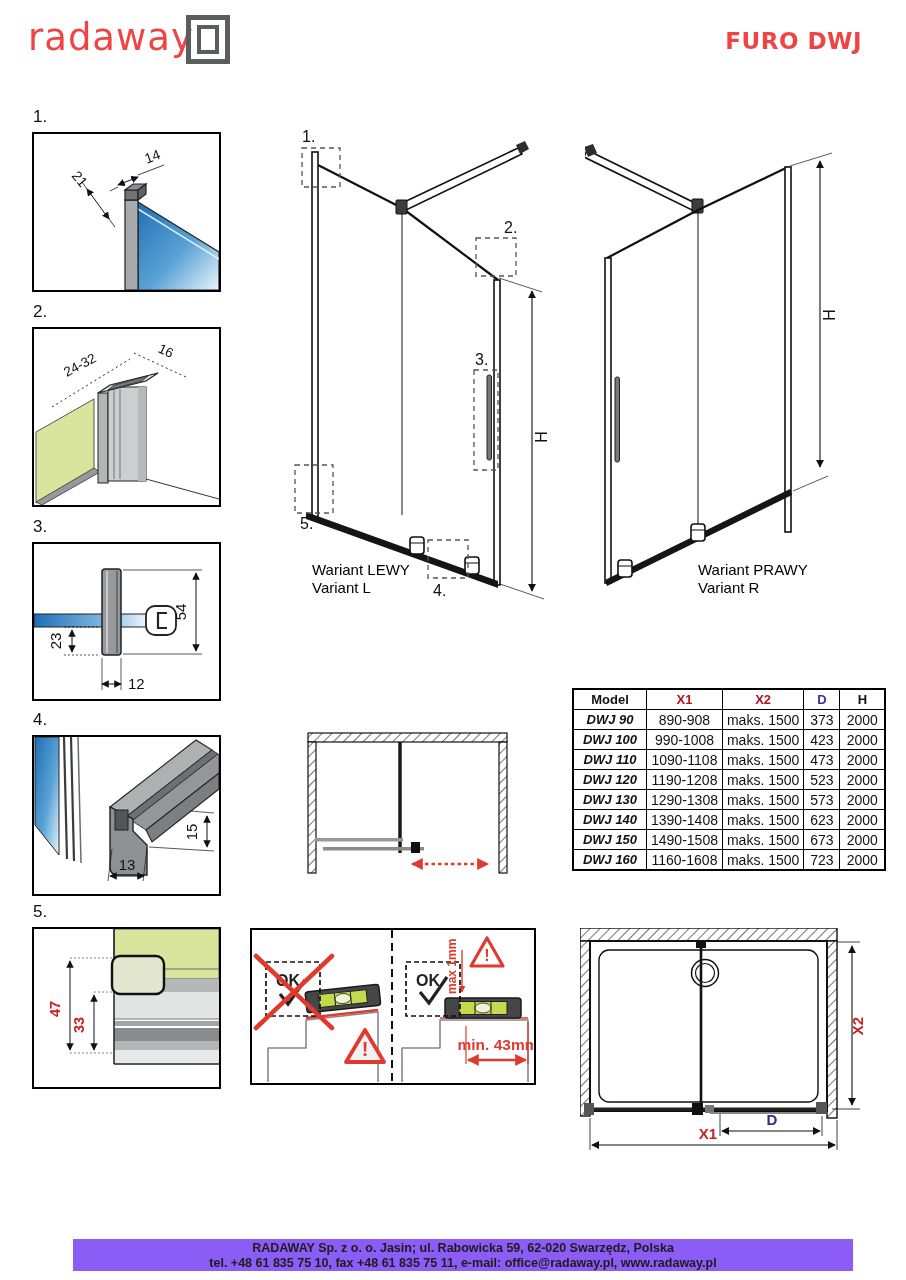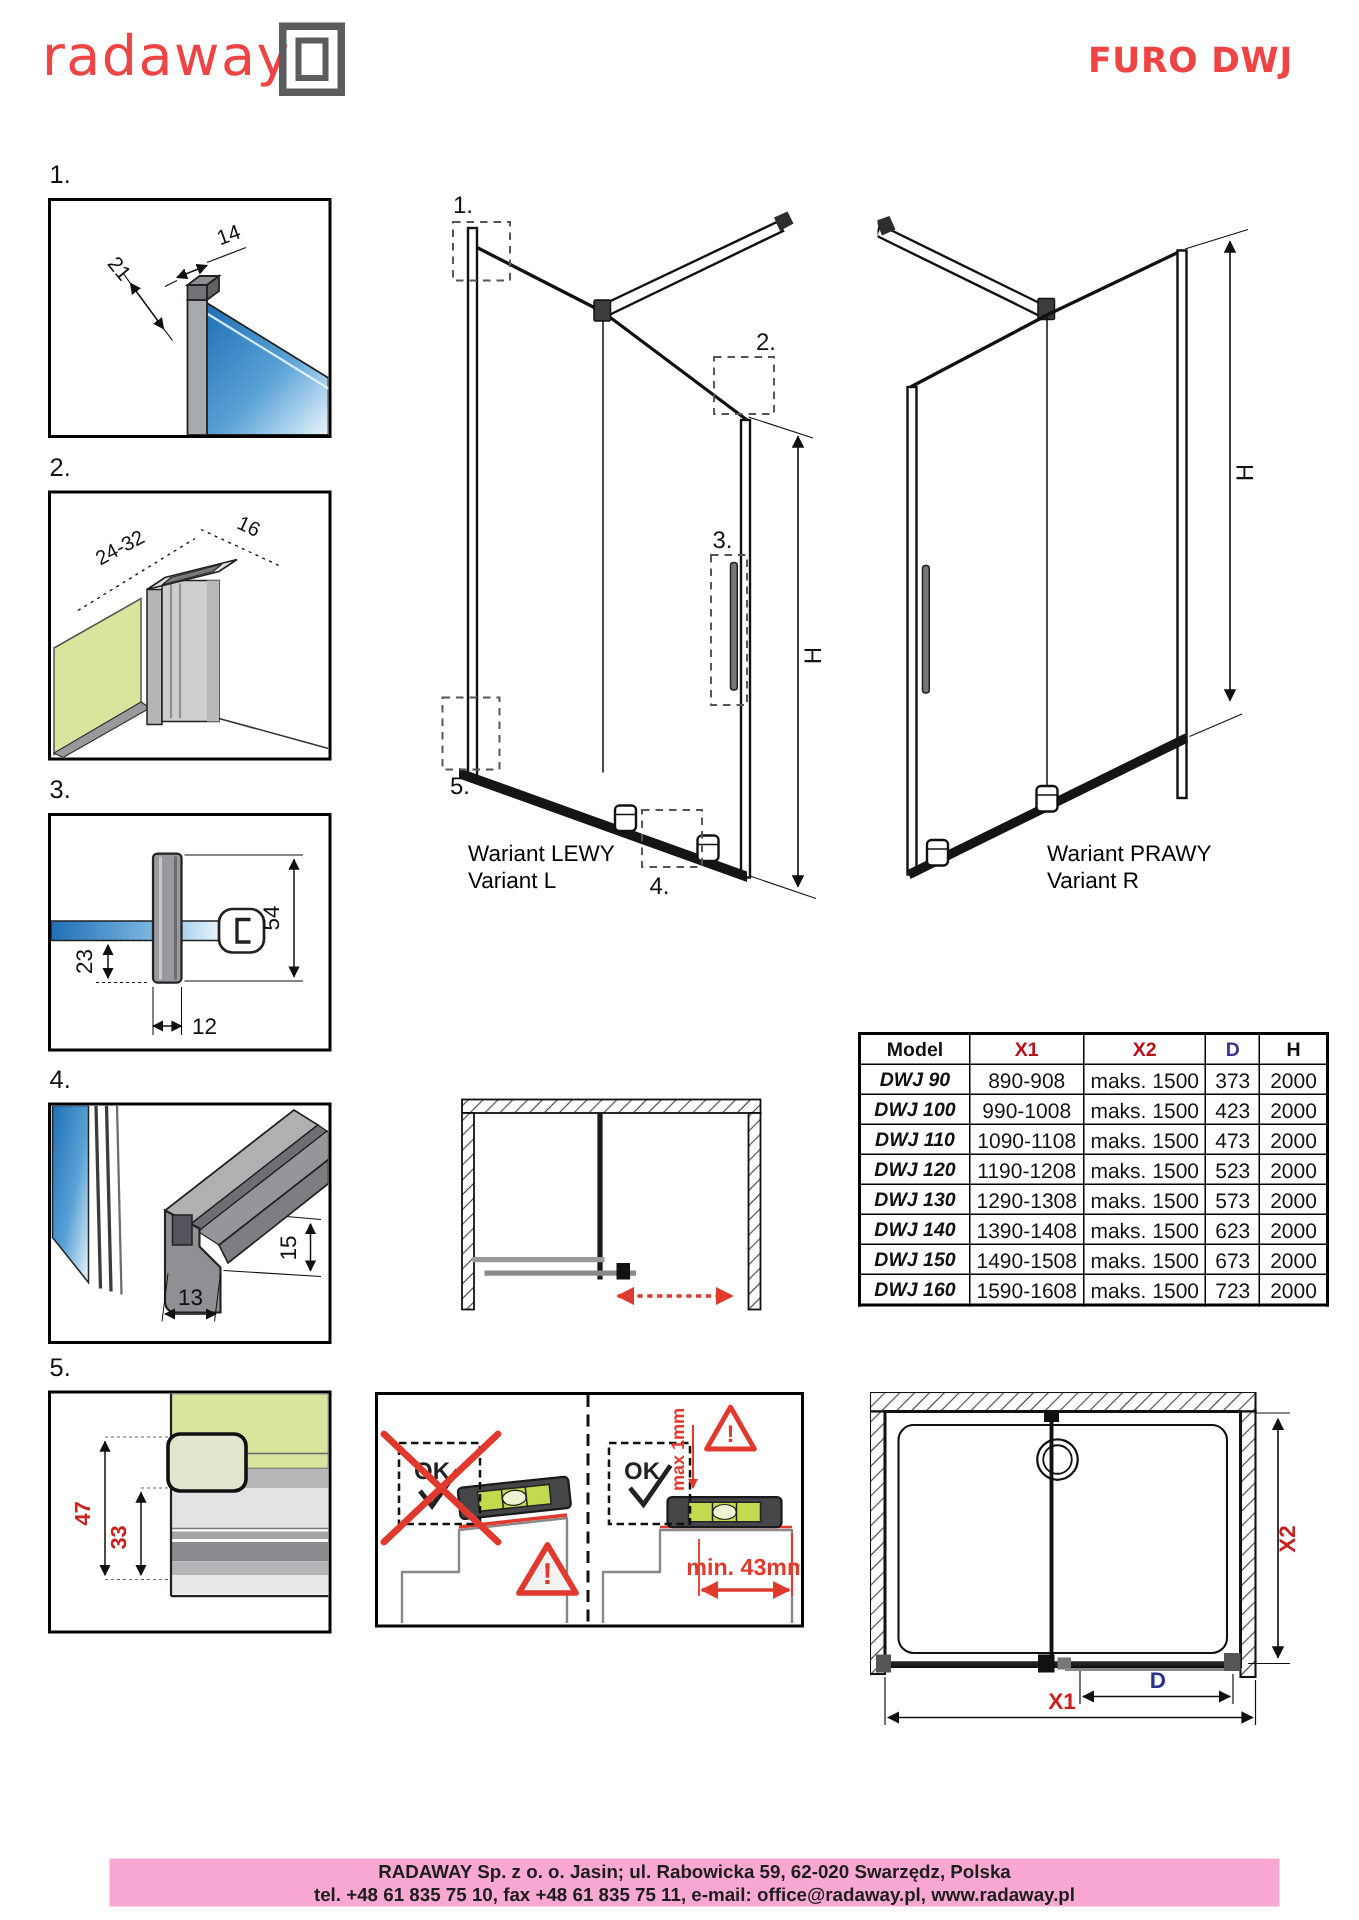--- a/index.html
+++ b/index.html
@@ -19,21 +19,21 @@
   #spec-table th,#spec-table td{border:1.5px solid #000;height:19px;padding:0 4px;text-align:center;font-size:13px;white-space:nowrap;}
   #spec-table th{font-weight:bold;}
   #spec-table td{font-size:14px;}
   #spec-table td.model{font-weight:bold;font-style:italic;font-size:13px;}
   #spec-table th.h-1,#spec-table th.h-2{color:#b5121b;}
   #spec-table th.h-3{color:#3f3391;}
   .c0{width:64px}.c1{width:60px}.c2{width:62px}.c3{width:27px}.c4{width:36px}
   
   #leveling-box{position:absolute;left:250px;top:928px;width:286px;height:157px;border:2.5px solid #000;box-sizing:border-box;}
   
-  #footer-bar{position:absolute;left:73px;top:1239px;width:780px;height:32px;background:#f9a8d4;text-align:center;}
+  #footer-bar{position:absolute;left:73px;top:1239px;width:780px;height:32px;background:#8b5cf6;text-align:center;}
   #footer-bar div{font-size:12.5px;font-weight:bold;color:#1d1d1b;line-height:15px;}
   #footer-bar div:first-child{padding-top:2px;}
   svg text{font-family:"Liberation Sans",sans-serif;}
   .dimtxt{font-size:14px;fill:#111;}
   .dimtxt15{font-size:15px;fill:#111;}
   .redtxt{fill:#c9211e;font-weight:bold;}
 </style>
 </head>
 <body>
 
@@ -351,21 +351,21 @@
         </tr>
         <tr>
           <td class="c0 model">DWJ 150</td>
           <td class="c1">1490-1508</td>
           <td class="c2">maks. 1500</td>
           <td class="c3">673</td>
           <td class="c4">2000</td>
         </tr>
         <tr>
           <td class="c0 model">DWJ 160</td>
-          <td class="c1">1590-1608</td>
+          <td class="c1">1160-1608</td>
           <td class="c2">maks. 1500</td>
           <td class="c3">723</td>
           <td class="c4">2000</td>
         </tr>
       </tbody>
     </table>
 </div>
 
 <div id="leveling-box">
 <svg width="281" height="152" viewBox="0 0 281 152">

